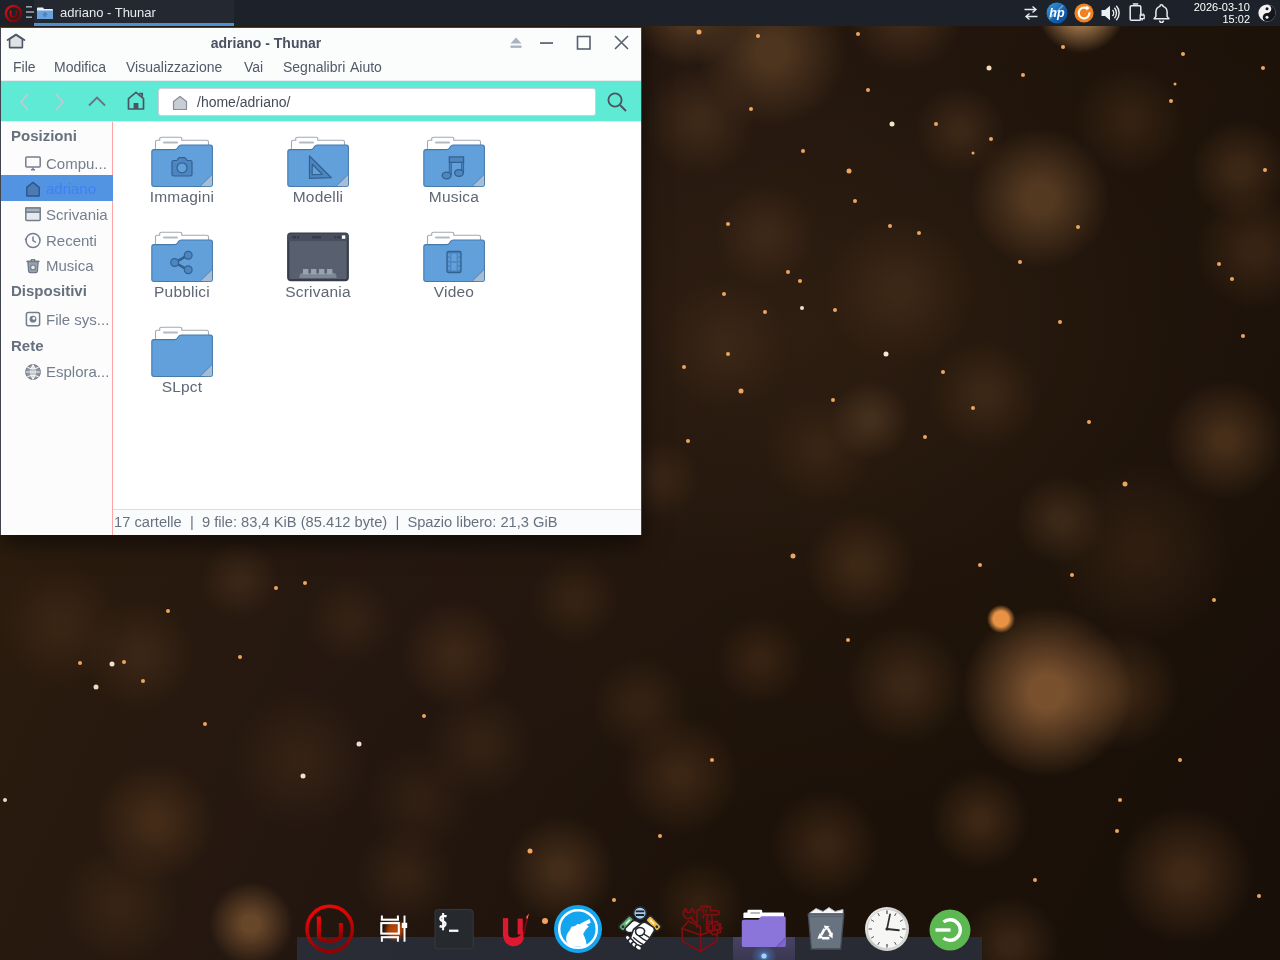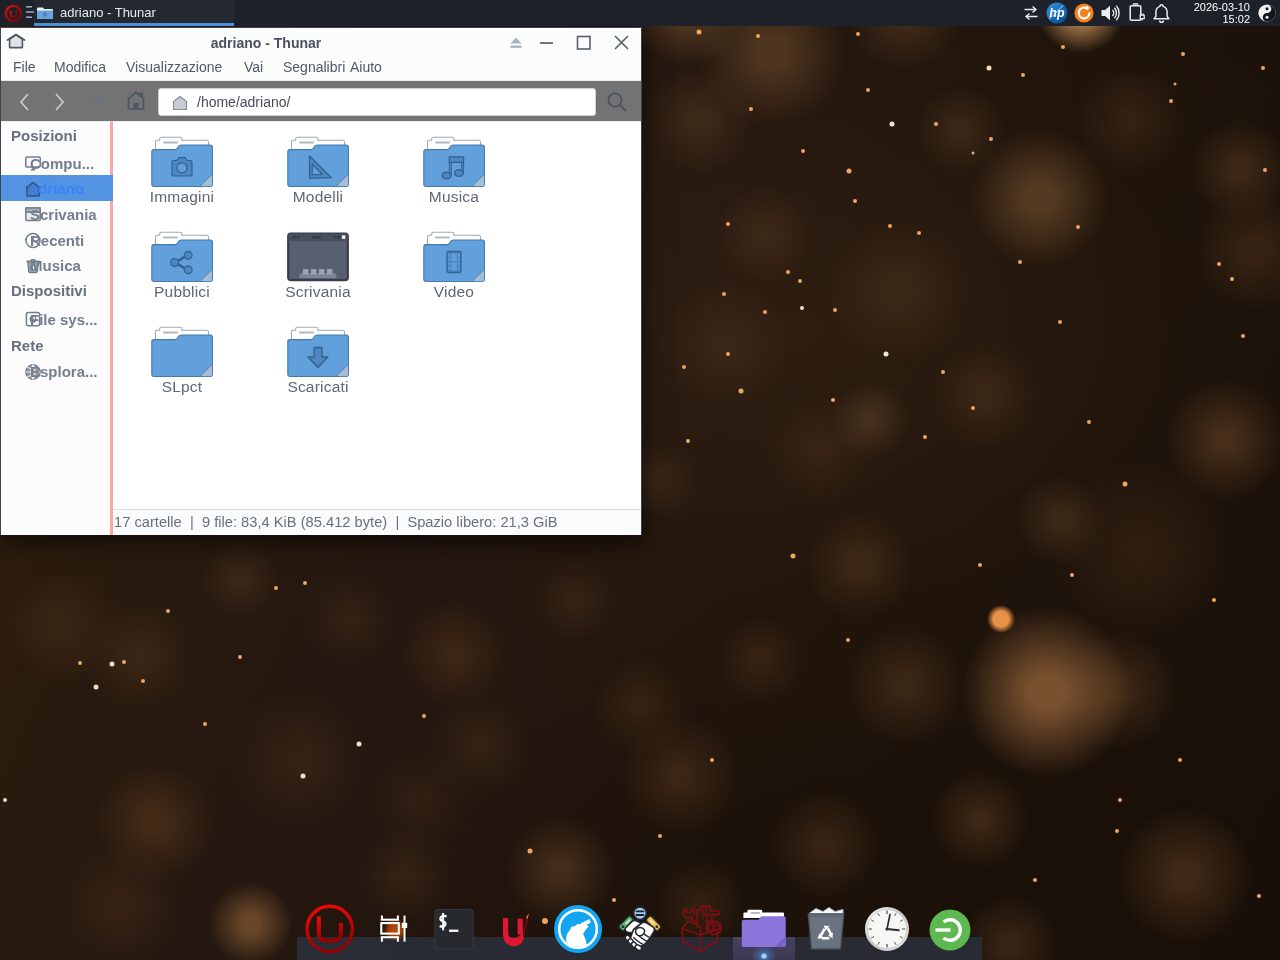--- a/index.html
+++ b/index.html
@@ -64,25 +64,25 @@
 #task-underline { position:absolute; left:34px; top:23px; width:200px; height:3px; background:#4a90d8; }
 #task-label { position:absolute; left:60px; top:5px; color:#e6e9ee; font-size:13px; line-height:16px; }
 #clockdate { position:absolute; left:1186px; top:1px; width:64px; color:#fff; font-size:11px; line-height:12px; text-align:right; }
 
 
 #win { position:absolute; left:0px; top:27px; width:642px; height:508px; background:#fff; border:1px solid #3e434d; box-shadow:0 8px 22px rgba(0,0,0,.55); z-index:40; }
 #titlebar { position:absolute; left:0; top:0; width:100%; height:29px; background:#fbfcfc; }
 #title { position:absolute; left:0; top:7px; width:530px; text-align:center; font-size:14px; font-weight:bold; color:#4a5160; }
 #menubar { position:absolute; left:0; top:29px; width:100%; height:23px; background:#fbfcfc; font-size:14px; color:#525a68; }
 #menubar span { position:absolute; top:2px; }
-#toolbar { position:absolute; left:0; top:52px; width:100%; height:41px; background:#737373; border-top:1px solid #e9ebee; }
+#toolbar { position:absolute; left:0; top:52px; width:100%; height:41px; background:#5eead4; border-top:1px solid #e9ebee; }
 #addrbar { position:absolute; left:157px; top:7px; width:438px; height:28px; background:#fff; border:1px solid #ccd2da; border-radius:3px; font-size:14px; color:#454c5a; line-height:26px; }
-#sidebar { position:absolute; left:0; top:93px; width:112px; height:414px; background:#fcfcfd; border-right:3px solid #fca5a5; border-top:1px solid #e9ebee; font-size:15px; color:#747e8e; }
+#sidebar { position:absolute; left:0; top:93px; width:112px; height:414px; background:#fcfcfd; border-right:1px solid #fca5a5; border-top:1px solid #e9ebee; font-size:15px; color:#747e8e; }
 .sbhead { position:absolute; left:10px; font-weight:bold; color:#67707e; }
-.sbitem { position:absolute; left:29px;font-weight:bold; }
+.sbitem { position:absolute; left:45px; }
 .sbsel { position:absolute; left:0; top:53px; width:112px; height:26px; background:#5294e2; }
 #statusbar { position:absolute; left:112px; top:481px; width:528px; height:26px; background:#fafbfc; border-top:1px solid #dadde2; font-size:14.7px; color:#68727f; line-height:25px; }
 #files { position:absolute; left:112px; top:93px; width:528px; height:388px; background:#fff; border-top:1px solid #e9ebee; }
 .cell { position:absolute; width:124px; text-align:center; }
 .cell svg { display:block; margin:0 auto; }
 .cell .lbl { font-size:15.5px; color:#5f6774; letter-spacing:.2px; }
 
 
 #dockstrip { position:absolute; left:297px; top:937px; width:685px; height:23px; background:rgba(42,45,56,.93); z-index:20; }
 #dockhl { position:absolute; left:733px; top:937px; width:62px; height:23px; background:linear-gradient(180deg, rgba(120,104,175,.38), rgba(96,84,150,.30)); z-index:21; }
@@ -447,27 +447,20 @@
           </g>
         </svg>
         <div class="lbl">Video</div>
       </div>
       <div class="cell" style="left:7px;top:202px">
         <svg width="64" height="54" viewBox="0 0 64 54">
             <use href="#fbase"></use>
           </svg>
         <div class="lbl">SLpct</div>
       </div>
-      <div class="cell" style="left:143px;top:202px">
-        <svg width="64" height="54" viewBox="0 0 64 54">
-          <use href="#fbase"></use>
-          <path d="M28,23.5 h8 v9.5 h6 l-10,10.5 l-10,-10.5 h6 Z" fill="#4d86c0" stroke="#33618f" stroke-width="1.3" stroke-linejoin="round"></path>
-        </svg>
-        <div class="lbl">Scaricati</div>
-      </div>
     </div>
     <div id="statusbar"><span style="margin-left:1px">17 cartelle&nbsp; |&nbsp; 9 file: 83,4 KiB (85.412 byte)&nbsp; |&nbsp; Spazio libero: 21,3 GiB</span></div>
   </div>
 
   <div id="dockstrip"></div>
   <div id="dockhl"></div>
   <svg class="dicon" style="left:305px;top:904px" width="50" height="50" viewBox="0 0 50 50">
     <defs>
         <linearGradient id="uzg" x1="0" y1="0" x2="0.25" y2="1">
       <stop offset="0" stop-color="#f20808"></stop>

